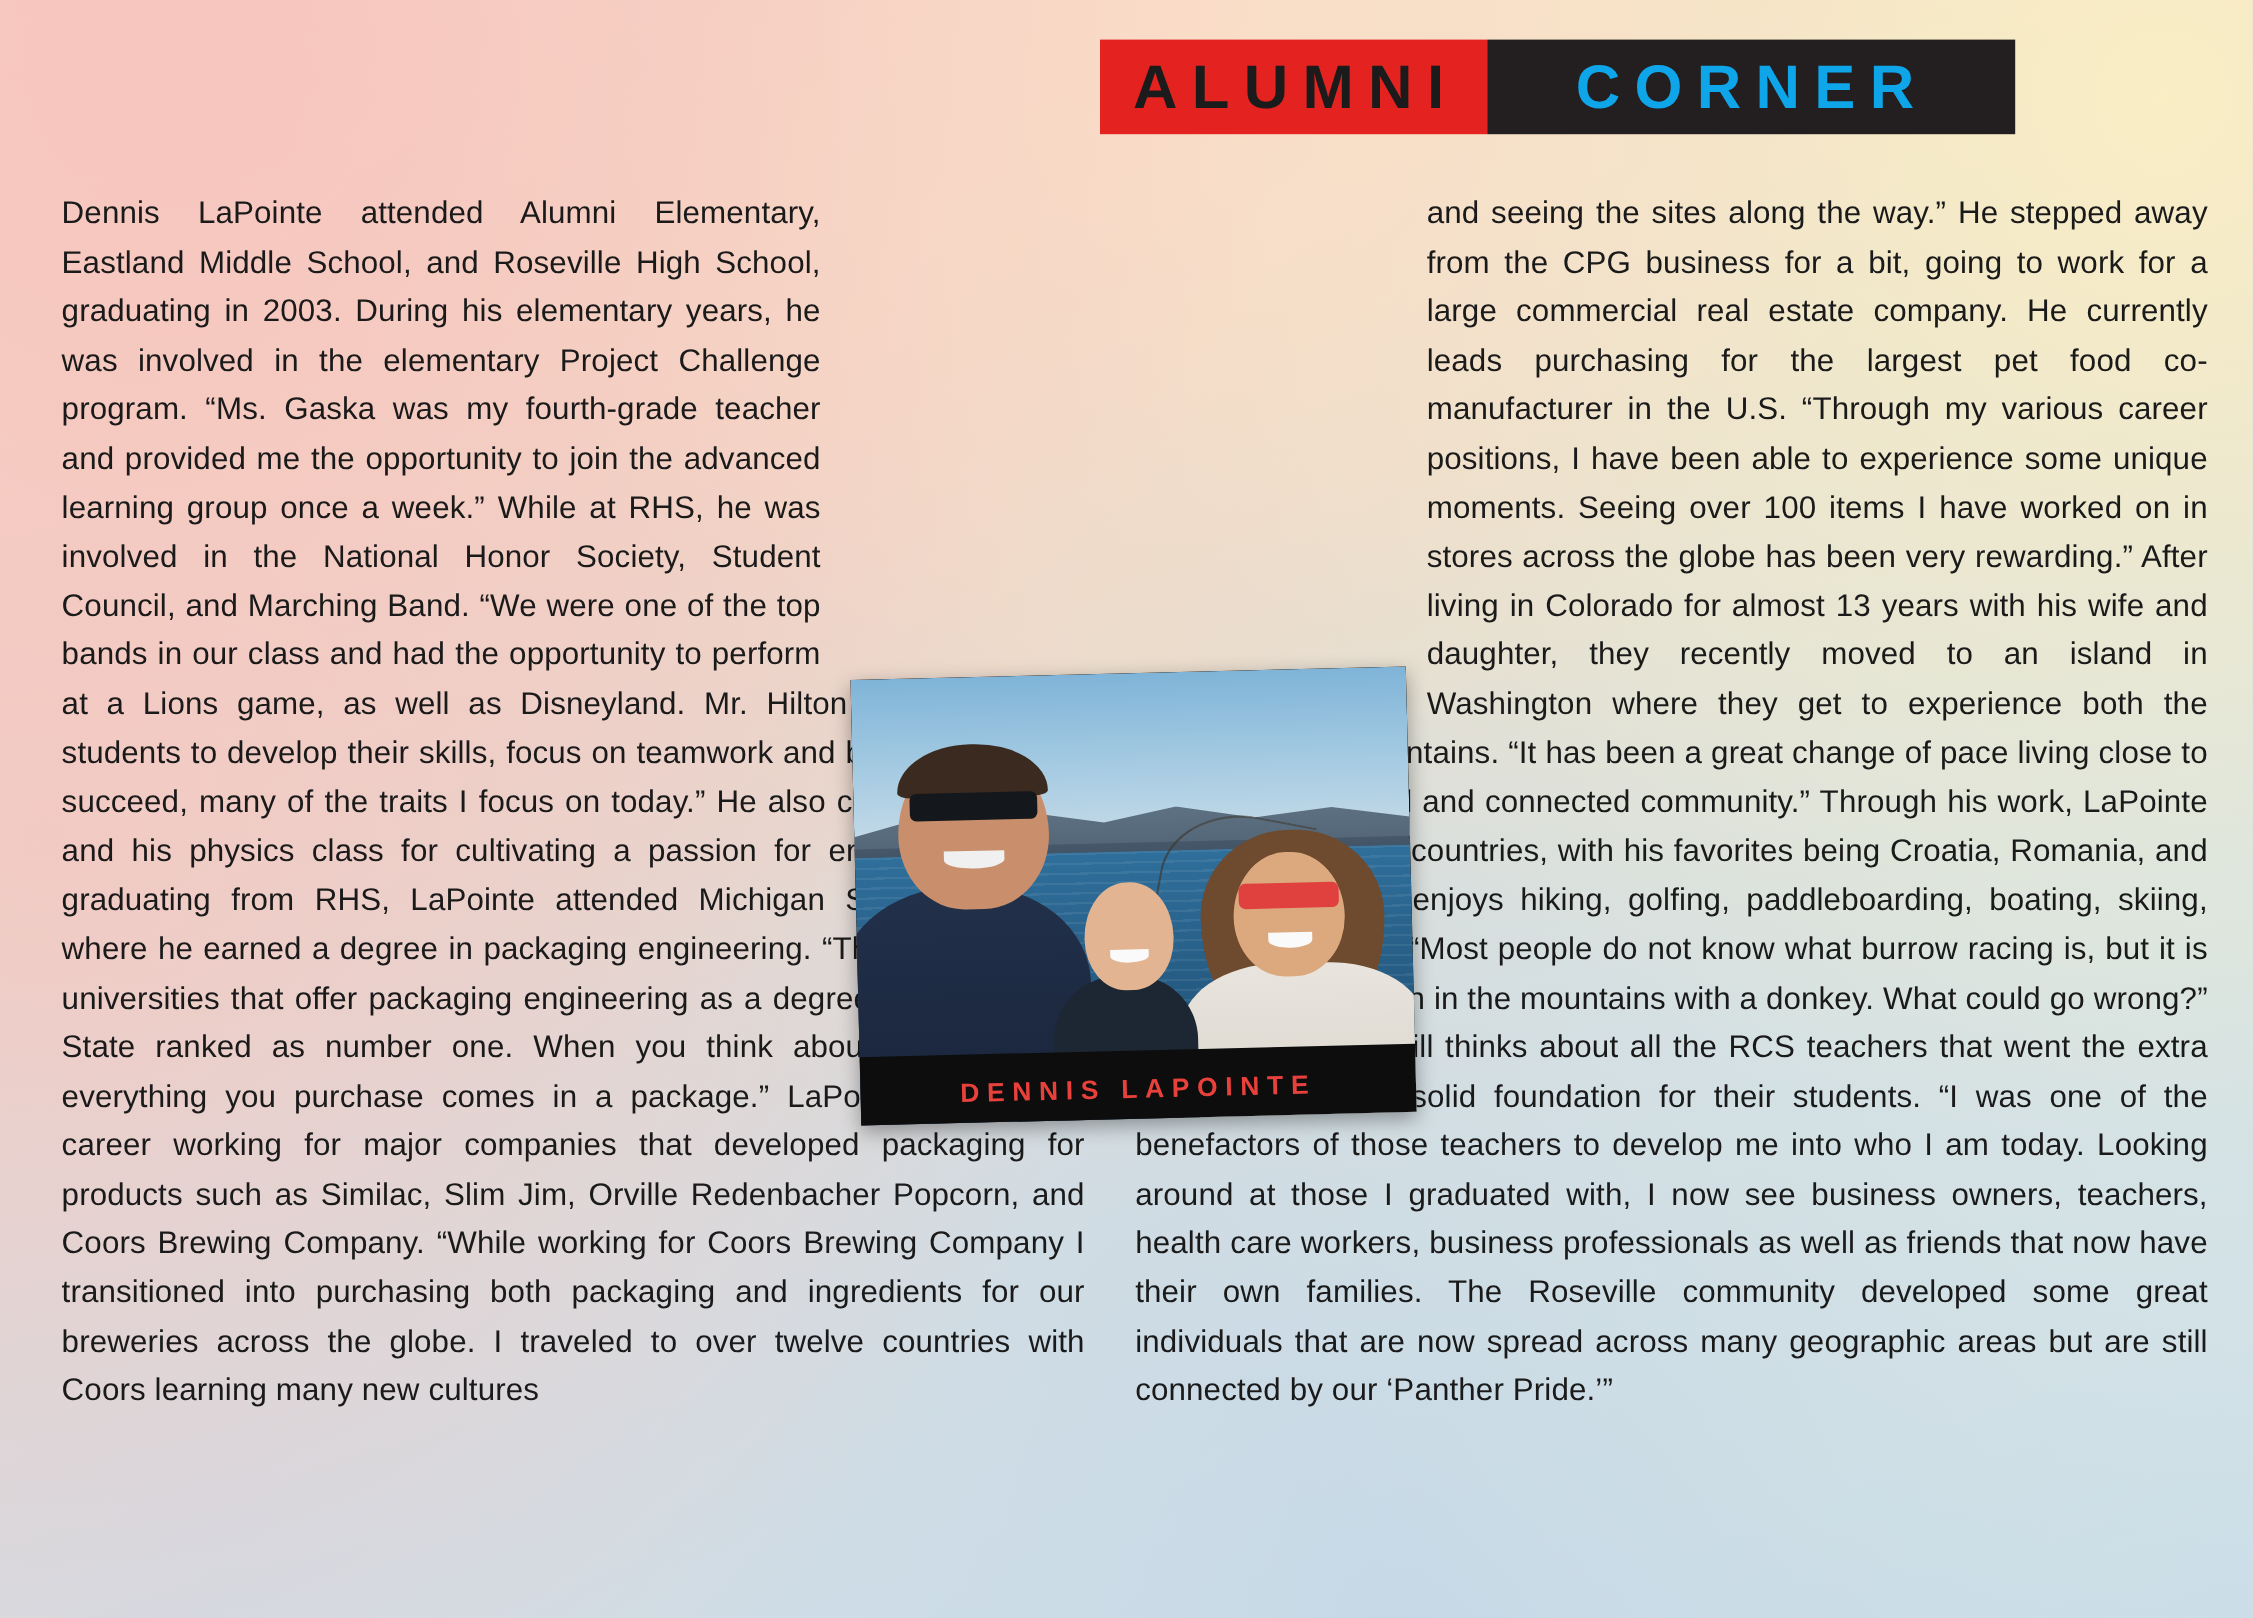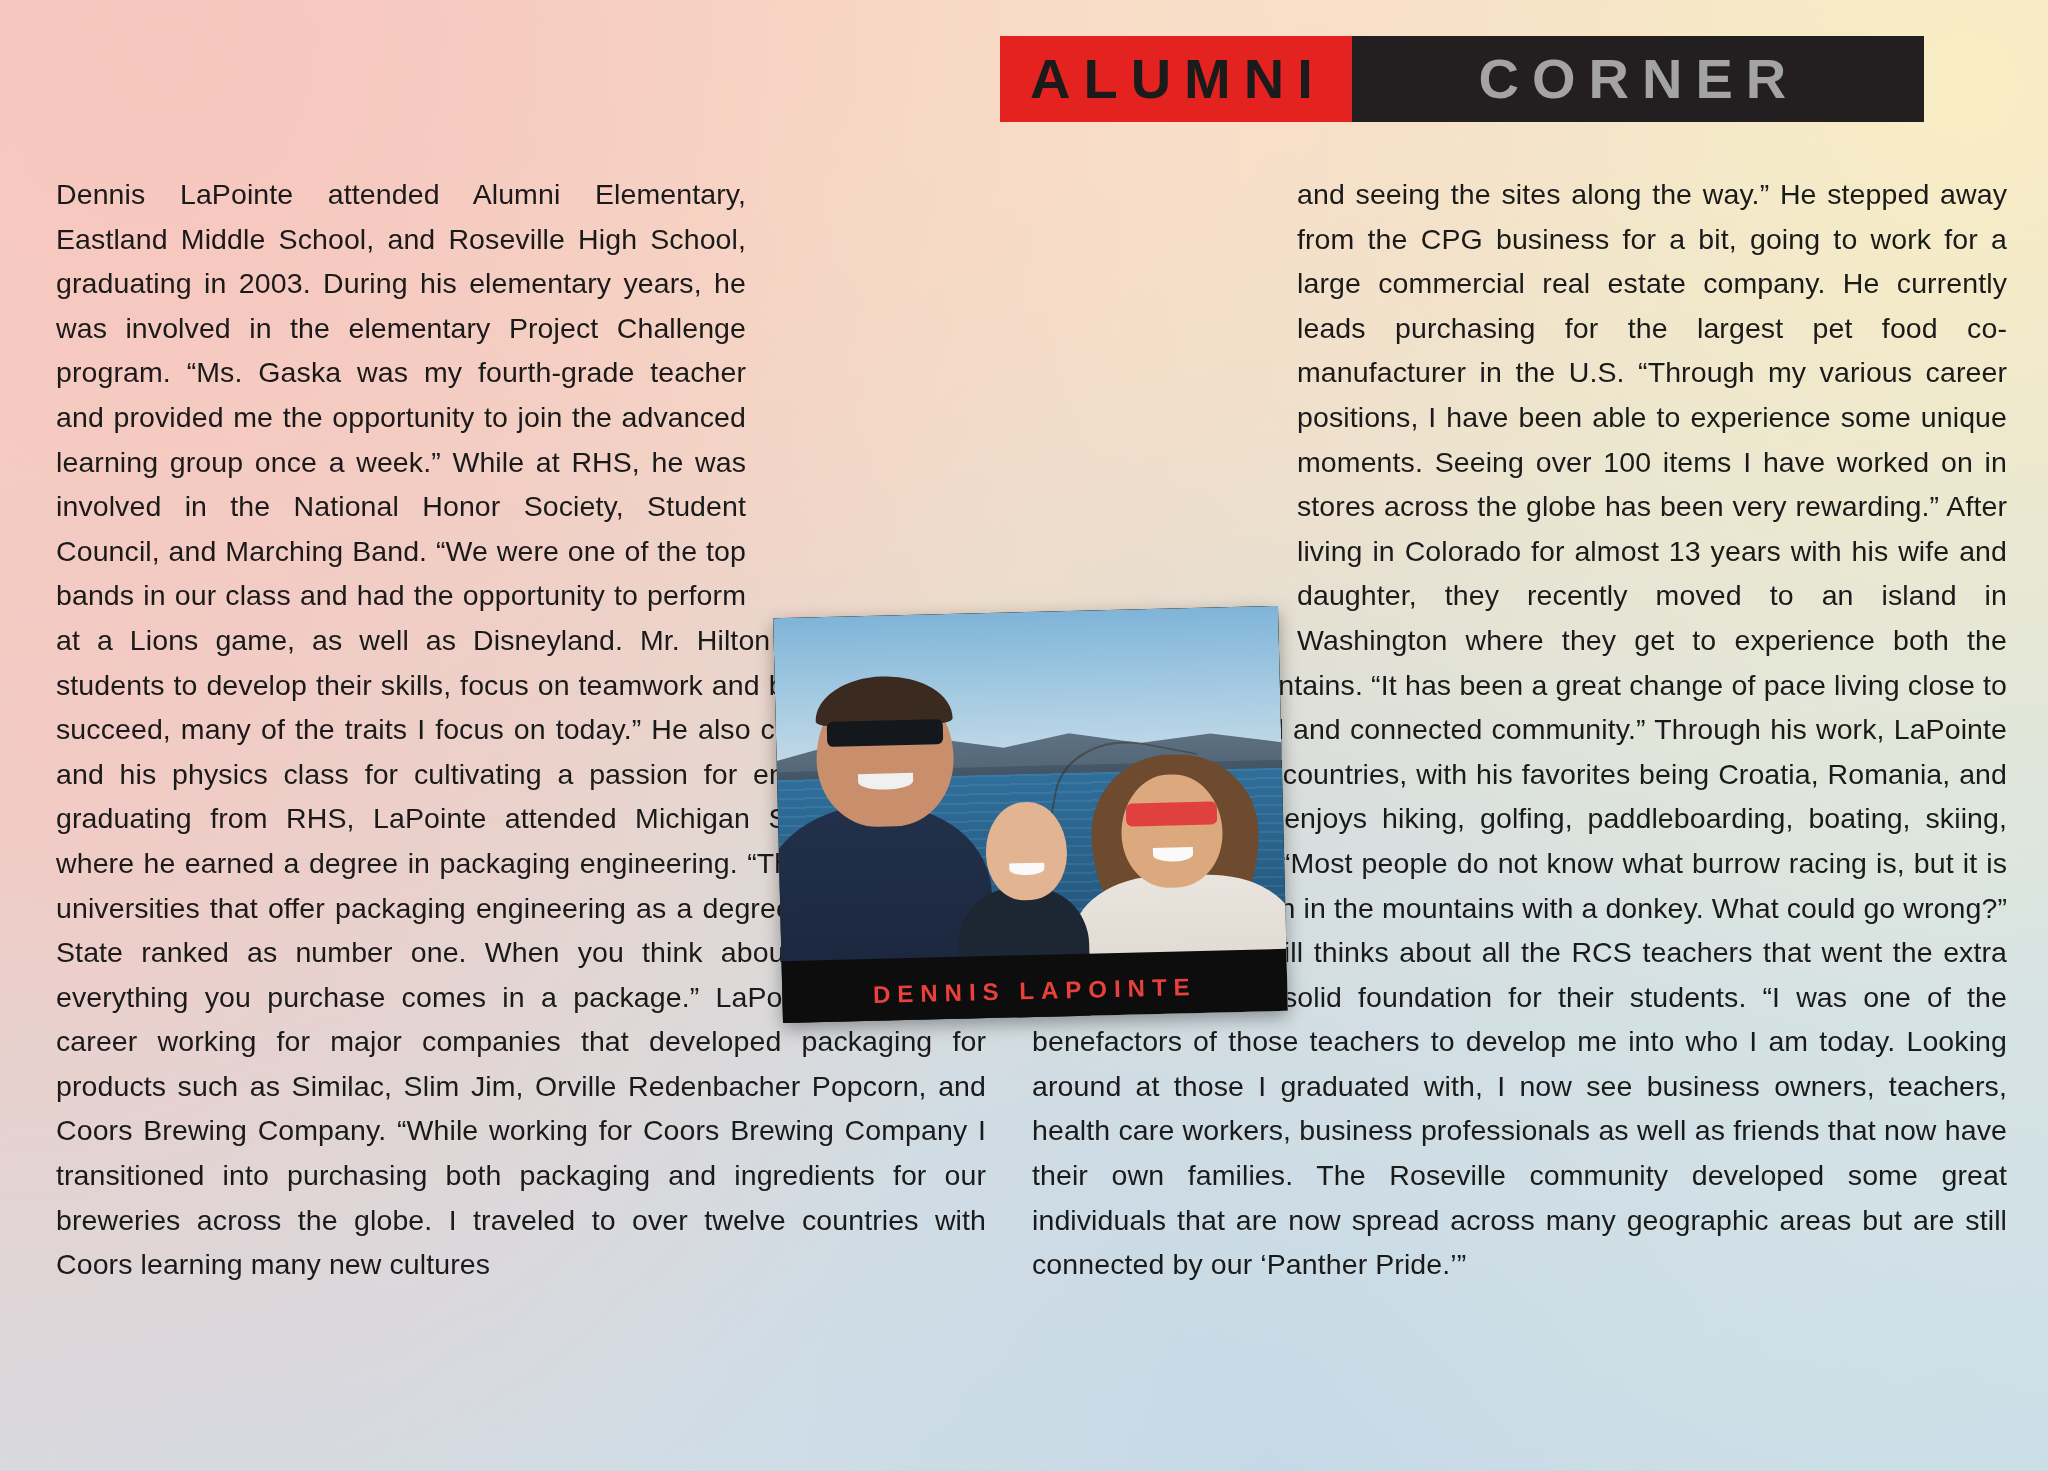--- a/index.html
+++ b/index.html
@@ -29,21 +29,21 @@
       radial-gradient(circle at 62% 100%, rgba(198,216,230,0.95) 0%, rgba(198,216,230,0.0) 45%),
       linear-gradient(160deg, #f6d3c8 0%, #f3dcc9 22%, #e8dccd 45%, #d9dfdf 68%, #cddfe8 88%, #c6dbe9 100%);
     overflow: hidden;
   }
 
   
   .banner {
     position: absolute;
     top: 36px;
     left: 1000px;
-    width: 924px;
+    width: 832px;
     height: 86px;
     display: flex;
     align-items: stretch;
   }
   .banner-left {
     background: #e42320;
     display: flex;
     align-items: center;
     justify-content: center;
     padding: 0 26px 0 30px;
@@ -58,21 +58,21 @@
   }
   .banner-word-alumni {
     color: #1b1b1b;
     font-size: 56px;
     font-weight: bold;
     letter-spacing: 13px;
     line-height: 1;
     font-family: "Liberation Sans", sans-serif;
   }
   .banner-word-corner {
-    color: #a3a3a3;
+    color: #0ea5e9;
     font-size: 56px;
     font-weight: bold;
     letter-spacing: 13px;
     line-height: 1;
     font-family: "Liberation Sans", sans-serif;
   }
 
   
   .col {
     position: absolute;

